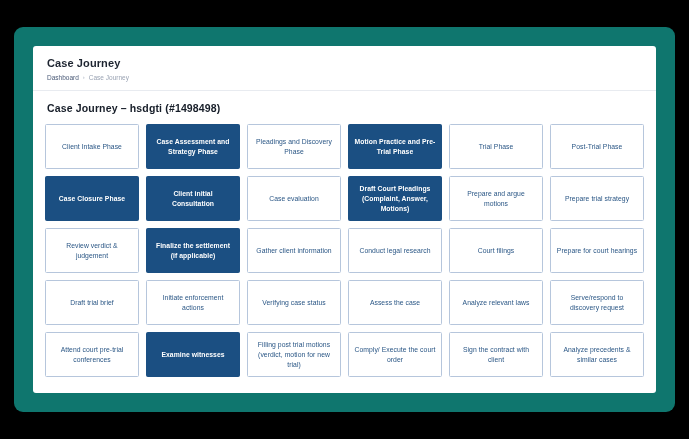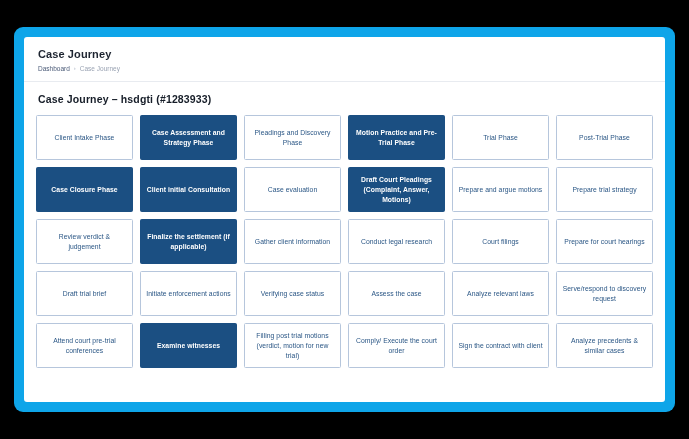--- a/index.html
+++ b/index.html
@@ -16,23 +16,23 @@
   }
 
   
   #app-frame {
     position: absolute;
     left: 14px;
     top: 27px;
     width: 661px;
     height: 385px;
     box-sizing: border-box;
-    background: #0ea5e9;
+    background: #0f766e;
     border-radius: 9px;
-    padding: 10px;
+    padding: 19px;
   }
 
   
   #page-panel {
     width: 100%;
     height: 100%;
     box-sizing: border-box;
     background: #ffffff;
     border-radius: 3px;
     display: flex;
@@ -135,21 +135,21 @@
     <div id="page-header">
       <div class="page-title">Case Journey</div>
       <div class="breadcrumb">
         <span class="crumb-link">Dashboard</span>
         <span class="crumb-sep">›</span>
         <span class="crumb-current">Case Journey</span>
       </div>
     </div>
 
     <div id="journey-title-bar">
-      <div class="journey-title">Case Journey – hsdgti (#1283933)</div>
+      <div class="journey-title">Case Journey – hsdgti (#1498498)</div>
     </div>
 
     <div id="journey-grid">
         <div class="journey-card light">
           <span class="card-label">Client Intake Phase</span>
         </div>
         <div class="journey-card dark">
           <span class="card-label">Case Assessment and Strategy Phase</span>
         </div>
         <div class="journey-card light">

